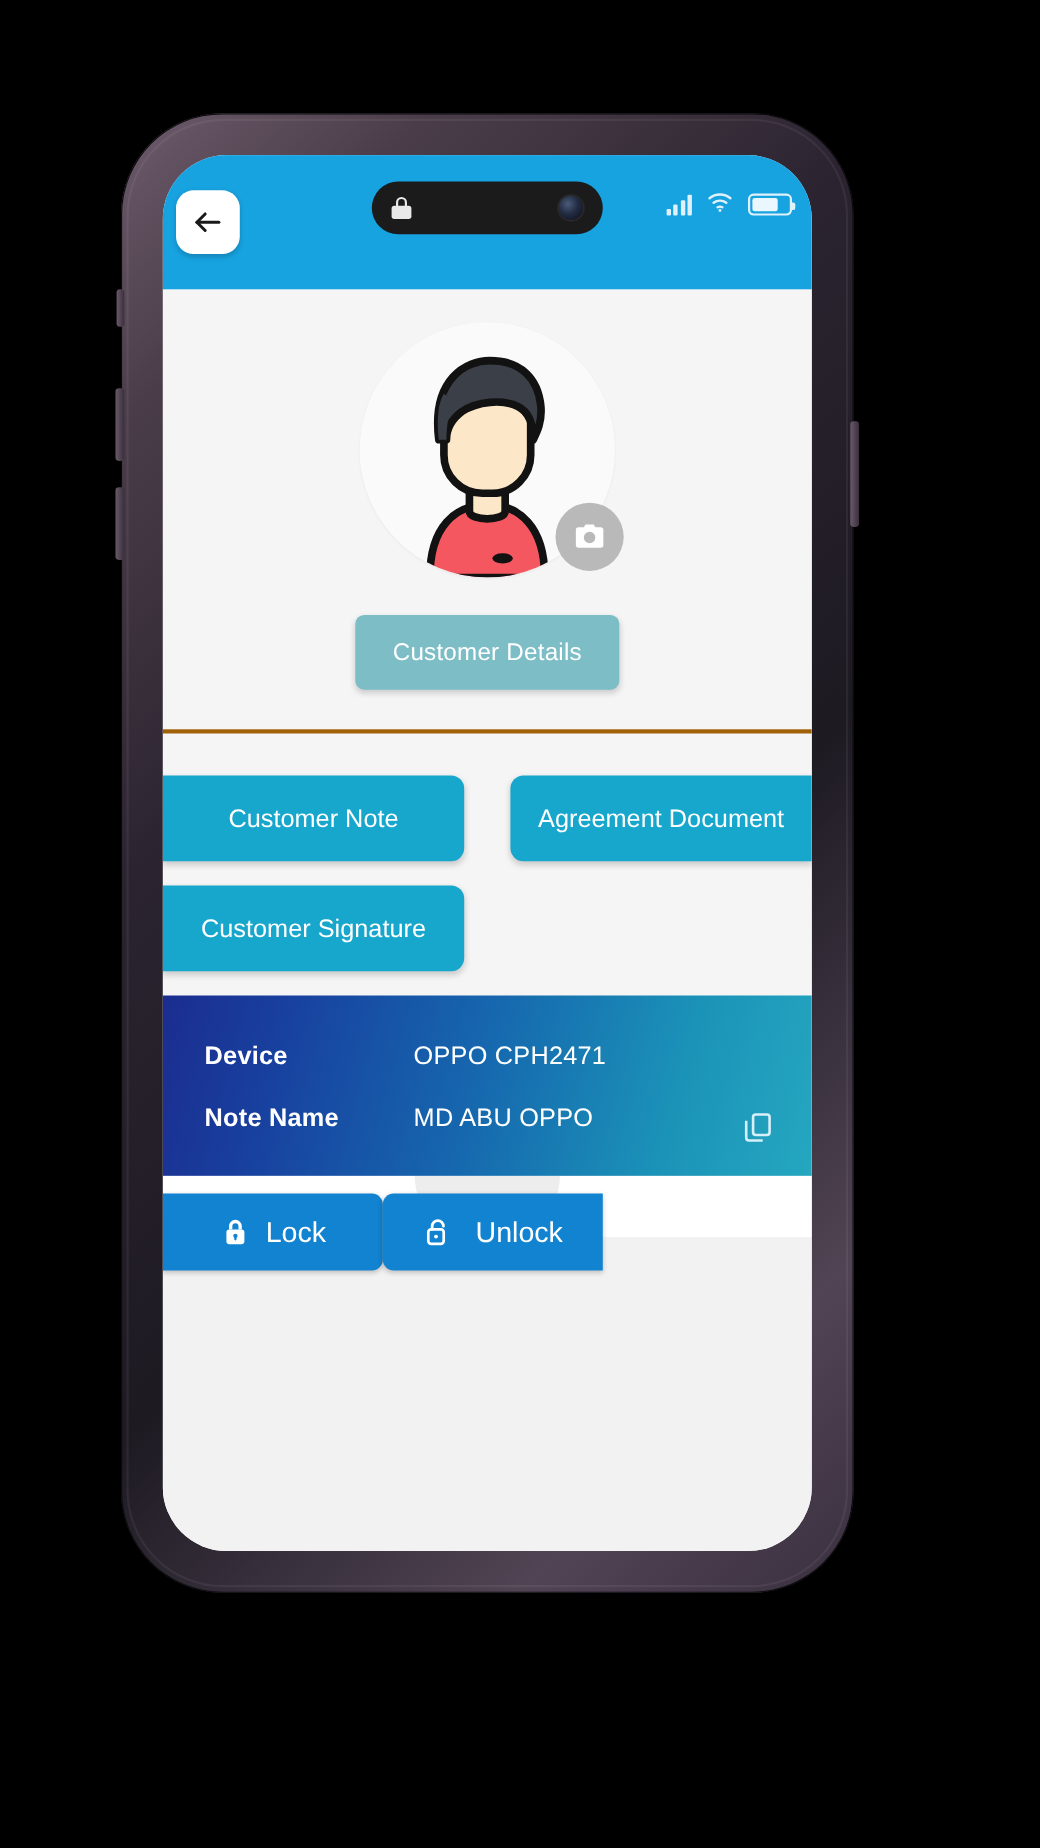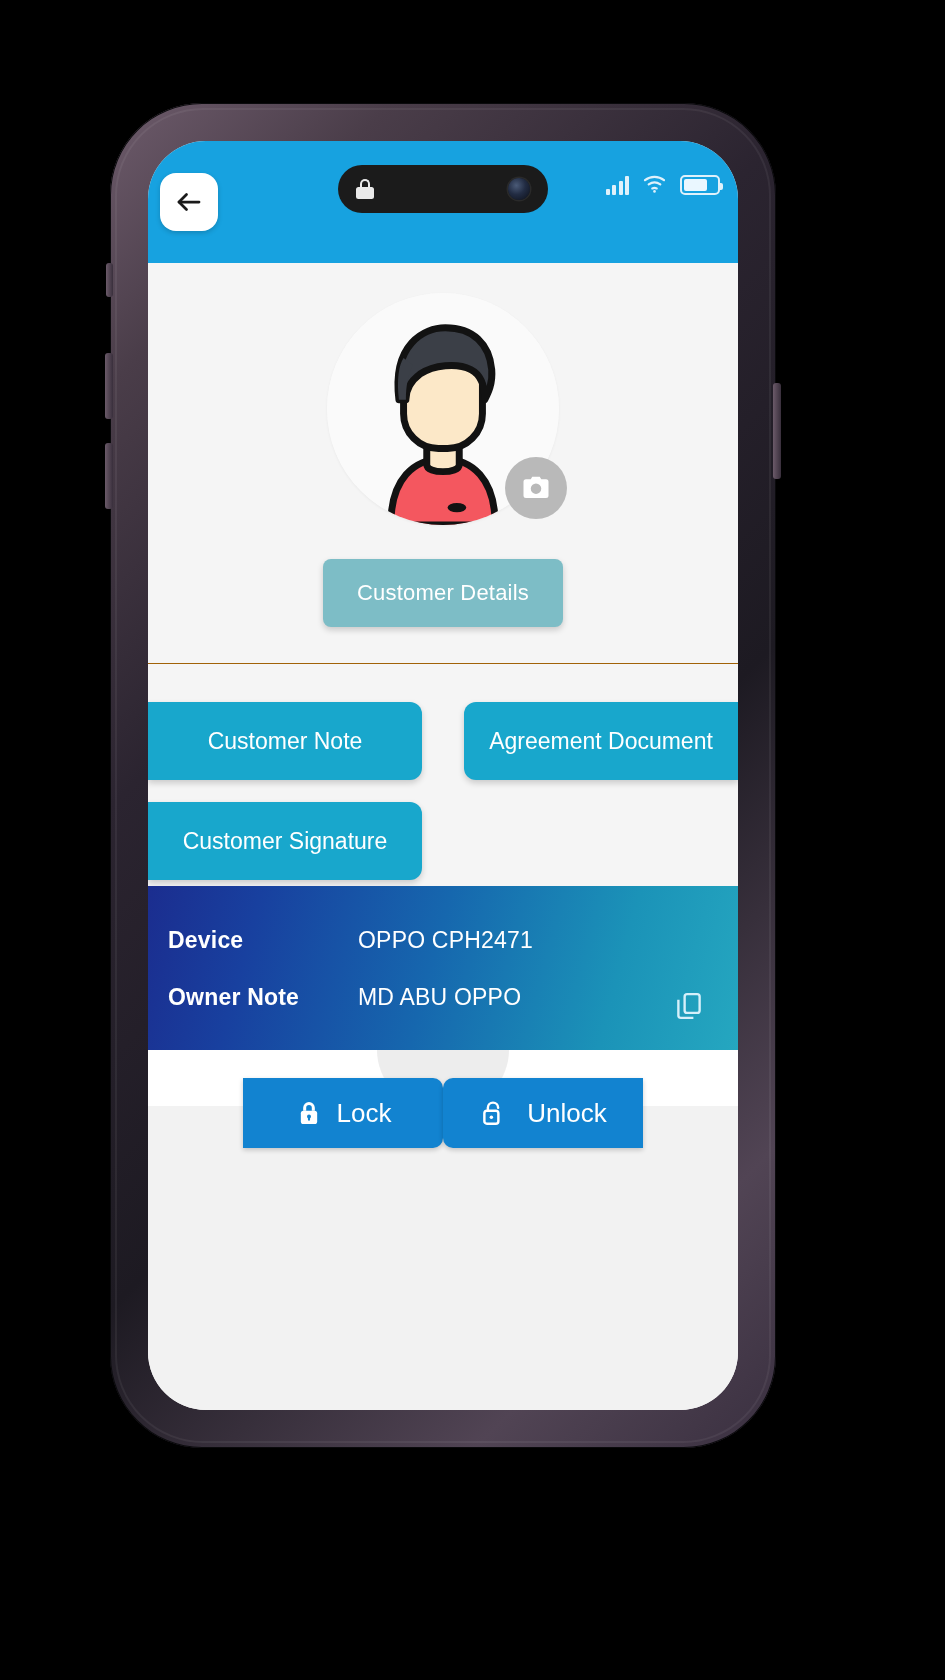--- a/index.html
+++ b/index.html
@@ -92,21 +92,21 @@
     width:40px;height:20px;border:2px solid #dff1fb;border-radius:5px;
     position:relative; padding:2px;
   }
   .batt::after{content:"";position:absolute;right:-5px;top:6px;width:3px;height:7px;background:#dff1fb;border-radius:0 2px 2px 0;}
   .batt i{display:block;height:100%;width:72%;background:#eaf7ff;border-radius:2px;}
 
   
   .profile-block{
     background:#f5f5f5; flex:0 0 auto; padding:30px 0 36px;
     display:flex;flex-direction:column;align-items:center;
-    border-bottom:1px solid #a16207;
+    border-bottom:4px solid #a16207;
   }
   .avatar-wrap{ position:relative; width:232px;height:232px; }
   .avatar{
     width:232px;height:232px;border-radius:50%;
     background:#fafafa; overflow:hidden; position:relative;
     box-shadow:0 1px 3px rgba(0,0,0,.05);
   }
   .avatar svg{ width:100%;height:100%; display:block; }
   .cam-badge{
     position:absolute; right:-8px; bottom:6px;
@@ -119,37 +119,37 @@
   .cust-details-btn{
     margin-top:34px; width:240px;height:68px;border-radius:8px;
     background:#7dbdc6; color:#fff; border:none; cursor:pointer;
     font-size:22px; letter-spacing:.2px;
     box-shadow:0 3px 6px rgba(0,0,0,.18);
     display:flex;align-items:center;justify-content:center;
   }
 
   
   .action-grid{
-    background:#f5f5f5; padding:38px 0 6px;
+    background:#f5f5f5; padding:38px 0 22px;
     display:grid; grid-template-columns:1fr 1fr; gap:22px 22px;
   }
   .act-btn{
     height:78px; border-radius:12px; border:none; cursor:pointer;
     background:#18a7cc; color:#fff; font-size:23px;
     box-shadow:0 3px 6px rgba(0,0,0,.18);
     display:flex;align-items:center;justify-content:center;
     white-space:nowrap;
   }
   .act-btn.left  { margin-left:0;  margin-right:10px; border-radius:0 12px 12px 0;}
   .act-btn.right { margin-right:0; margin-left:10px; border-radius:12px 0 0 12px;}
 
   
   .info-card{
     background:linear-gradient(105deg,#1b2d8f 0%, #18409f 18%, #1667ae 48%, #1b93b8 78%, #25a7c0 100%);
-    padding:26px 0 24px; position:relative; flex:0 0 auto;
+    padding:26px 18px 24px; position:relative; flex:0 0 auto;
   }
   .info-row{
     display:flex; align-items:center; padding:0 20px; height:57px;
     color:#fff;
   }
   .info-label{ width:190px; font-size:23px; font-weight:bold; letter-spacing:.2px;}
   .info-value{ font-size:23px; letter-spacing:.2px;}
   .redacted{
     filter:blur(5px);
     background:rgba(255,255,255,.18);
@@ -158,22 +158,22 @@
   }
   .copy-icon{
     position:absolute; right:34px; bottom:28px;
     width:30px;height:32px; cursor:pointer;
   }
   .copy-icon svg{width:100%;height:100%;}
 
   
   .bottom-bar{
     position:relative; flex:1 1 auto; background:#f2f2f2;
-    display:flex; align-items:flex-start; justify-content:center;
-    padding-top:28px;
+    display:flex; align-items:flex-start; justify-content:flex-start;
+    padding-top:16px;
   }
   .notch{
     position:absolute; left:50%; top:0; transform:translateX(-50%);
     width:132px;height:56px; background:#ededed;
     border-radius:0 0 70px 70px;
   }
   .bar-white{
     position:absolute; left:0; top:0; width:100%; height:56px;
     background:#fff;
     -webkit-mask: radial-gradient(circle 66px at 50% 0, transparent 98%, #000 100%);
@@ -281,21 +281,21 @@
       <div class="info-card">
 
         <div class="info-row">
           <span class="info-label">Device</span>
           <span class="info-value">OPPO CPH2471</span>
         </div>
 
 
 
         <div class="info-row">
-          <span class="info-label">Owner Note</span>
+          <span class="info-label">Note Name</span>
           <span class="info-value">MD ABU OPPO</span>
         </div>
 
 
         <div class="copy-icon">
           <svg viewBox="0 0 24 24" fill="none" stroke="#d6f0fa" stroke-width="1.9" stroke-linejoin="round">
             <rect x="8.5" y="2.5" width="12" height="15" rx="2"></rect>
             <path d="M15.5 21.5 H5.5 a2 2 0 0 1 -2 -2 V7"></path>
           </svg>
         </div>

